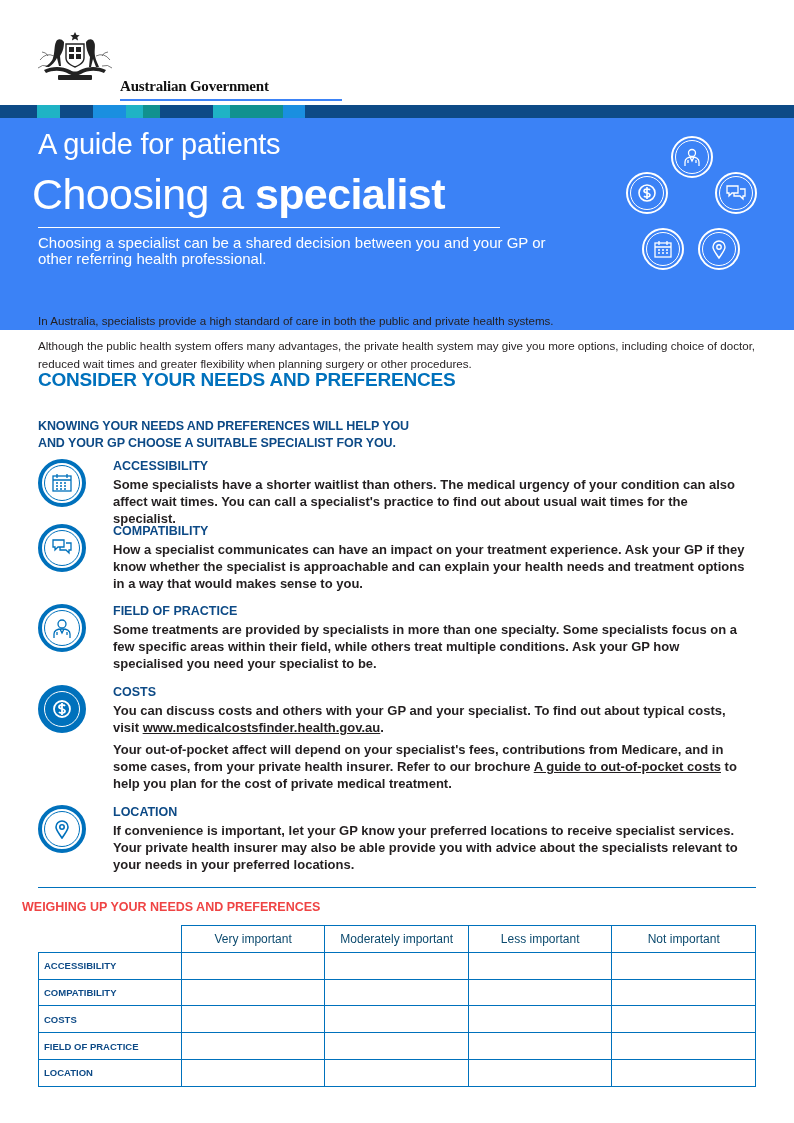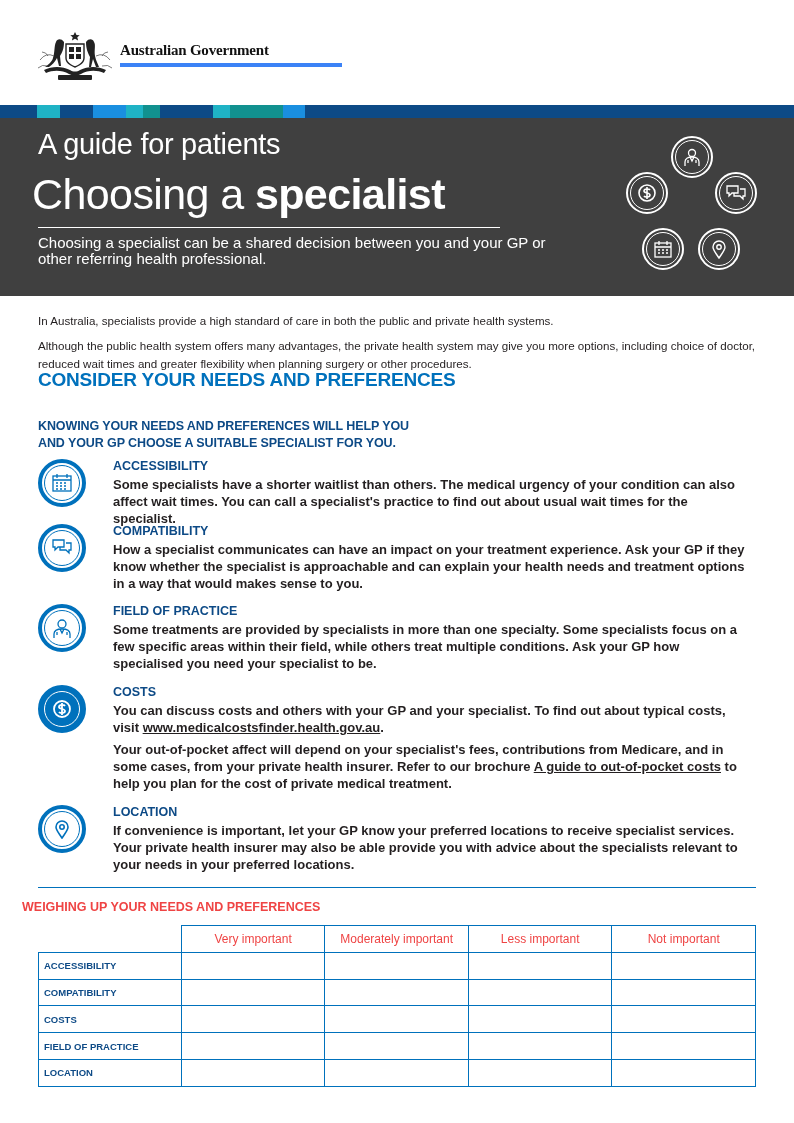--- a/index.html
+++ b/index.html
@@ -3,29 +3,29 @@
 <meta charset="utf-8">
 <style>
   * { box-sizing: border-box; margin: 0; padding: 0; }
   html, body { width: 794px; height: 1123px; background: #ffffff; overflow: hidden; }
   body { position: relative; font-family: "Liberation Sans", sans-serif; color: #231f20; }
 
   
   .logo { position: absolute; left: 36px; top: 30px; width: 310px; height: 60px; }
   .crest { position: absolute; left: 0; top: 0; width: 78px; height: 56px; }
   .gov-text { position: absolute; left: 84px; top: 12px; width: 222px; font-family: "Liberation Serif", serif; font-weight: bold; color: #111; }
-  .gov-line1 { font-size: 15px; letter-spacing: -0.2px; padding-bottom: 4px; border-bottom: 4px solid #3b82f6; }
+  .gov-line1 { font-size: 15px; letter-spacing: -0.2px; padding-bottom: 4px; border-bottom: 2px solid #3b82f6; margin-top: 36px; }
   .gov-line2 { font-size: 14.5px; letter-spacing: -0.2px; padding-top: 5px; }
 
   
   .stripe { position: absolute; left: 0; top: 105px; width: 794px; height: 13px; background: #0d4a86; }
   .seg { position: absolute; top: 0; height: 13px; }
 
   
-  .banner { position: absolute; left: 0; top: 118px; width: 794px; height: 178px; background: #404040; color: #fff; }
+  .banner { position: absolute; left: 0; top: 118px; width: 794px; height: 212px; background: #3b82f6; color: #fff; }
   .kicker { position: absolute; left: 38px; top: 10px; font-size: 29px; font-weight: normal; letter-spacing: -0.3px; }
   .title { position: absolute; left: 32px; top: 52px; font-size: 43px; font-weight: normal; letter-spacing: -0.6px; white-space: nowrap; }
   .title b { font-weight: bold; }
   .title-rule { position: absolute; left: 38px; top: 109px; width: 462px; height: 1px; background: #ffffff; }
   .subtitle { position: absolute; left: 38px; top: 117px; width: 540px; font-size: 15px; line-height: 16px; }
   .banner-icons { position: absolute; left: 620px; top: 18px; width: 150px; height: 140px; }
   .bicon { position: absolute; width: 42px; height: 42px; border-radius: 50%; border: 2px solid #fff; }
   .bicon::before { content: ""; position: absolute; inset: 2px; border-radius: 50%; border: 1.5px solid #fff; }
   .bicon svg { position: absolute; left: 9px; top: 9px; width: 20px; height: 20px; }
 
@@ -44,21 +44,21 @@
   .item .text { position: absolute; left: 75px; top: 17px; width: 640px; font-size: 13px; line-height: 17px; color: #231f20; font-weight: bold; }
   .item .text p + p { margin-top: 5px; }
   .link { text-decoration: underline; color: #231f20; }
 
   .section-rule { position: absolute; left: 38px; top: 887px; width: 718px; height: 1px; background: #0071bc; }
   .h3 { position: absolute; left: 22px; top: 900px; font-size: 12.5px; font-weight: bold; color: #ef4444; }
 
   
   .grid { position: absolute; left: 38px; top: 925px; width: 718px; border-collapse: collapse; }
   .grid td, .grid th { border: 1px solid #0071bc; height: 26.8px; }
-  .grid th { font-weight: normal; font-size: 12px; color: #ef4444; text-align: center; }
+  .grid th { font-weight: normal; font-size: 12px; color: #0c4a6e; text-align: center; }
   .grid th.empty { border-top: none; border-left: none; }
   .grid td.rowhead { font-size: 9.5px; font-weight: bold; color: #0d4a86; padding-left: 5px; }
   .grid col.c0 { width: 143px; }
   .grid col.cx { width: 143.75px; }
 </style>
 </head>
 <body>
 
 <div class="logo">
   <svg class="crest" viewBox="0 0 78 56">

